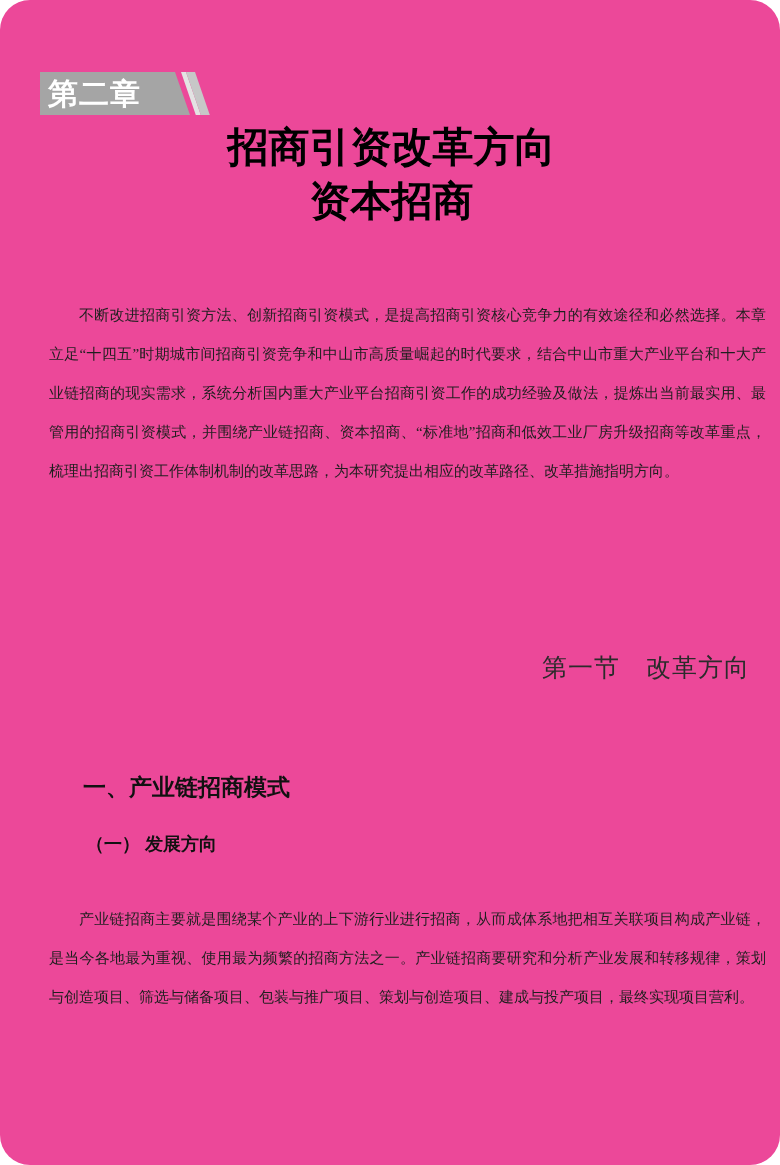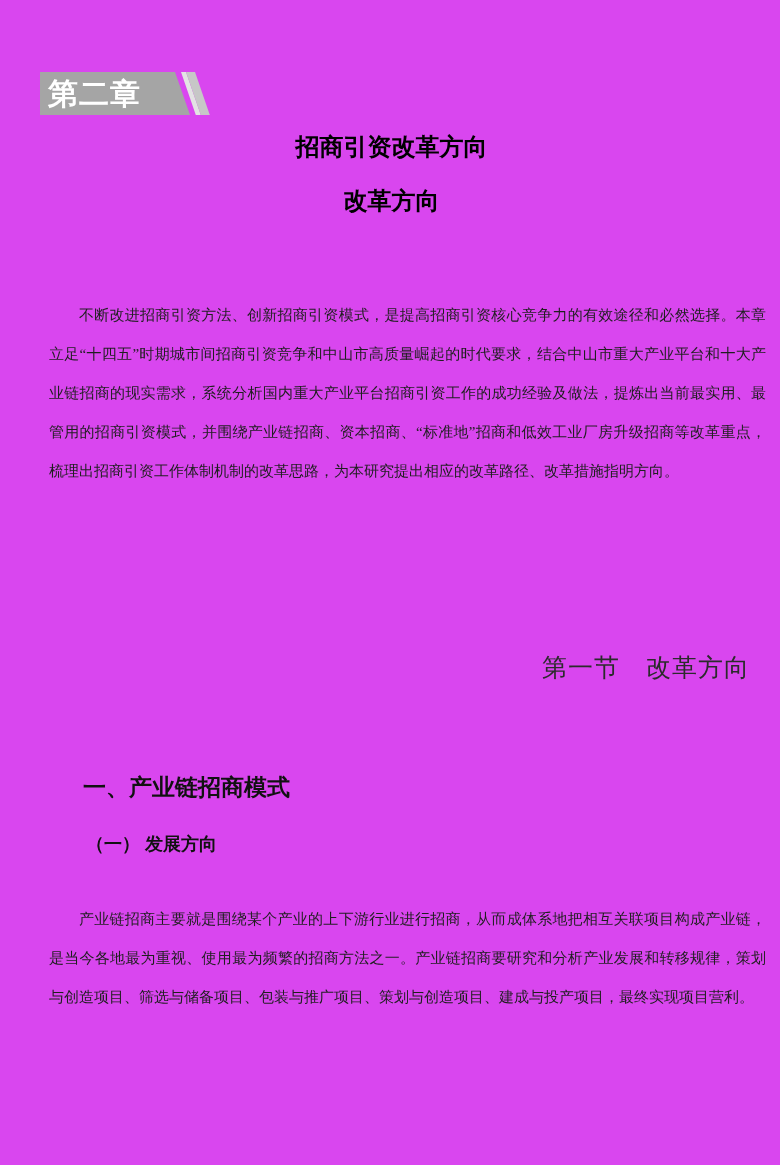--- a/index.html
+++ b/index.html
@@ -4,24 +4,25 @@
 <style>
   html, body {
     margin: 0;
     padding: 0;
     background: #ffffff;
   }
   .page {
     position: relative;
     width: 780px;
     height: 1165px;
-    background: #d946ef;
+    background: #ec4899;
     overflow: hidden;
     font-family: "Liberation Serif", "DejaVu Serif", serif;
     color: #1f1f1f;
+    border-radius: 30px;
   }
 
   
   .chapter-banner {
     position: absolute;
     left: 40px;
     top: 72px;
     width: 175px;
     height: 43px;
   }
@@ -55,21 +56,21 @@
   }
   .banner-stripe-a { left: 141px; width: 5px; background: #e3e3e3; }
   .banner-stripe-b { left: 146px; width: 9px; background: #c7c7c7; }
 
   
   .chapter-title {
     position: absolute;
     left: 33px; top: 120px;
     width: 717px;
     text-align: center;
-    font-size: 24px;
+    font-size: 41px;
     line-height: 54px;
     font-weight: bold;
     color: #000000;
   }
 
   
   .body-par {
     position: absolute;
     left: 49px;
     width: 717px;
@@ -124,21 +125,21 @@
 
   <div class="chapter-banner">
     <div class="banner-shape"></div>
     <div class="banner-stripe-a"></div>
     <div class="banner-stripe-b"></div>
     <div class="banner-label">第二章</div>
   </div>
 
   <div class="chapter-title">
     <div>招商引资改革方向</div>
-    <div>改革方向</div>
+    <div>资本招商</div>
   </div>
 
   <div class="body-par par-intro">不断改进招商引资方法、创新招商引资模式，是提高招商引资核心竞争力的有效途径和必然选择。本章立足“十四五”时期城市间招商引资竞争和中山市高质量崛起的时代要求，结合中山市重大产业平台和十大产业链招商的现实需求，系统分析国内重大产业平台招商引资工作的成功经验及做法，提炼出当前最实用、最管用的招商引资模式，并围绕产业链招商、资本招商、“标准地”招商和低效工业厂房升级招商等改革重点，梳理出招商引资工作体制机制的改革思路，为本研究提出相应的改革路径、改革措施指明方向。</div>
 
   <div class="section-heading">第一节　改革方向</div>
 
   <div class="subsection-heading">一、产业链招商模式</div>
 
   <div class="subsubsection-heading">（一） 发展方向</div>
 

